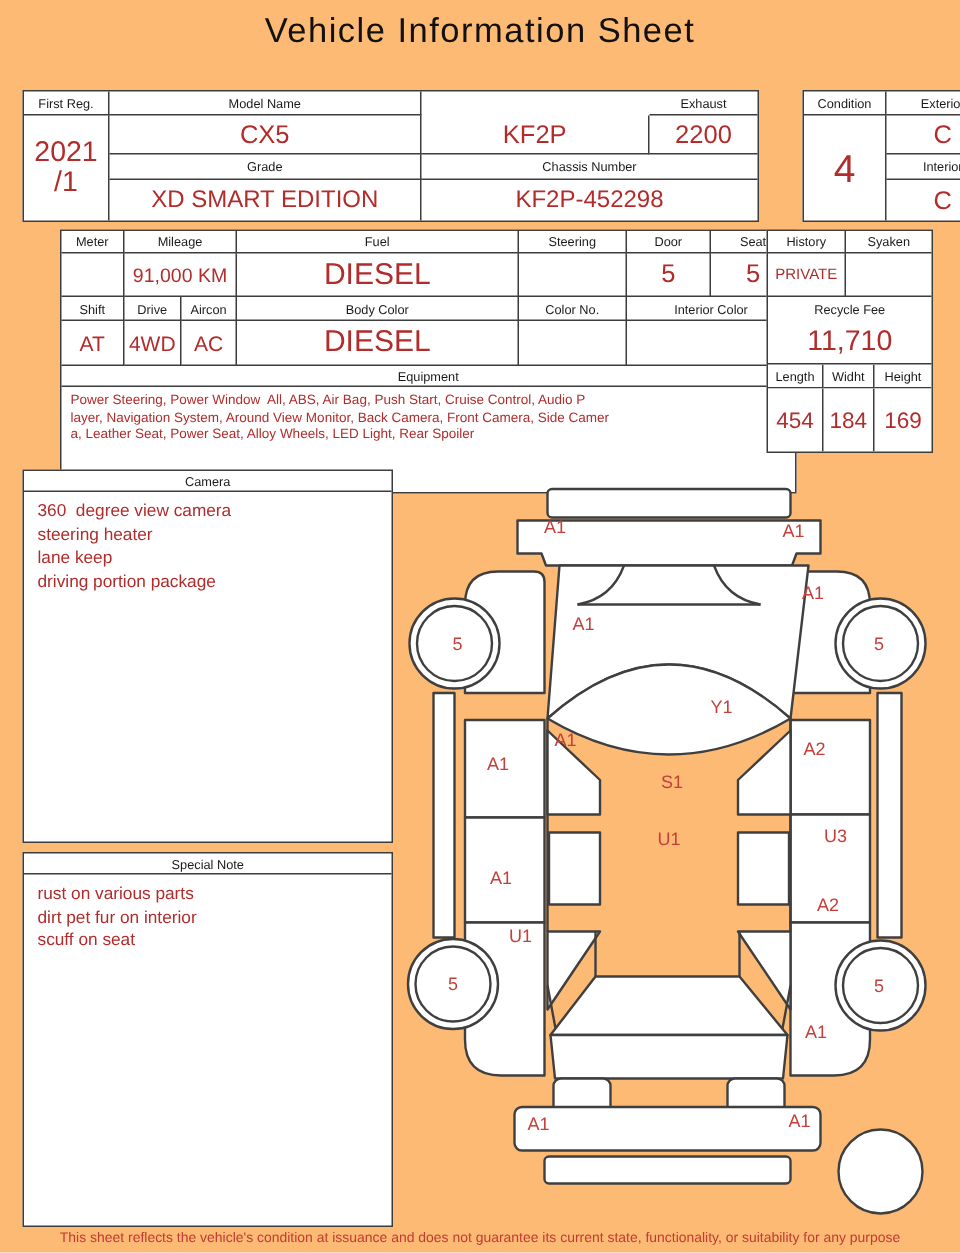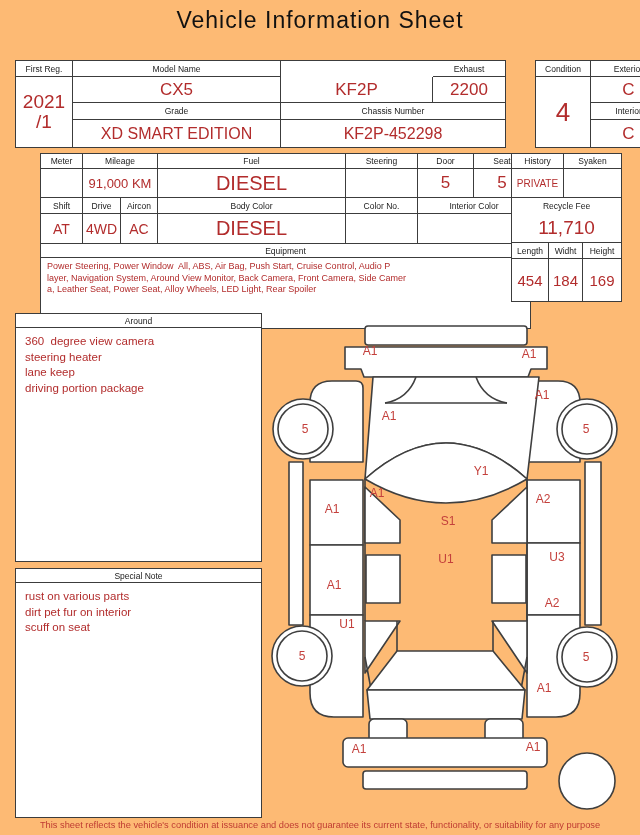--- a/index.html
+++ b/index.html
@@ -128,21 +128,21 @@
         <div class="grid" style="grid-template-columns:37px 34px 1fr;grid-template-rows:1fr;width:100%;height:100%;">
           <div class="cell val br" style="font-size:15px;">454</div>
           <div class="cell val br" style="font-size:15px;">184</div>
           <div class="cell val" style="font-size:15px;">169</div>
         </div>
       </div>
     </div>
   </div>
 
   <div class="box" style="left:15px;top:313px;width:247px;height:249px;">
-    <div class="hdrstrip">Around</div>
+    <div class="hdrstrip">Camera</div>
     <div class="freetext">
       <div class="pre">360  degree view camera</div>
       <div class="pre">steering heater</div>
       <div class="pre">lane keep</div>
       <div class="pre">driving portion package</div>
     </div>
   </div>
 
   <div class="box" style="left:15px;top:568px;width:247px;height:250px;">
     <div class="hdrstrip">Special Note</div>

